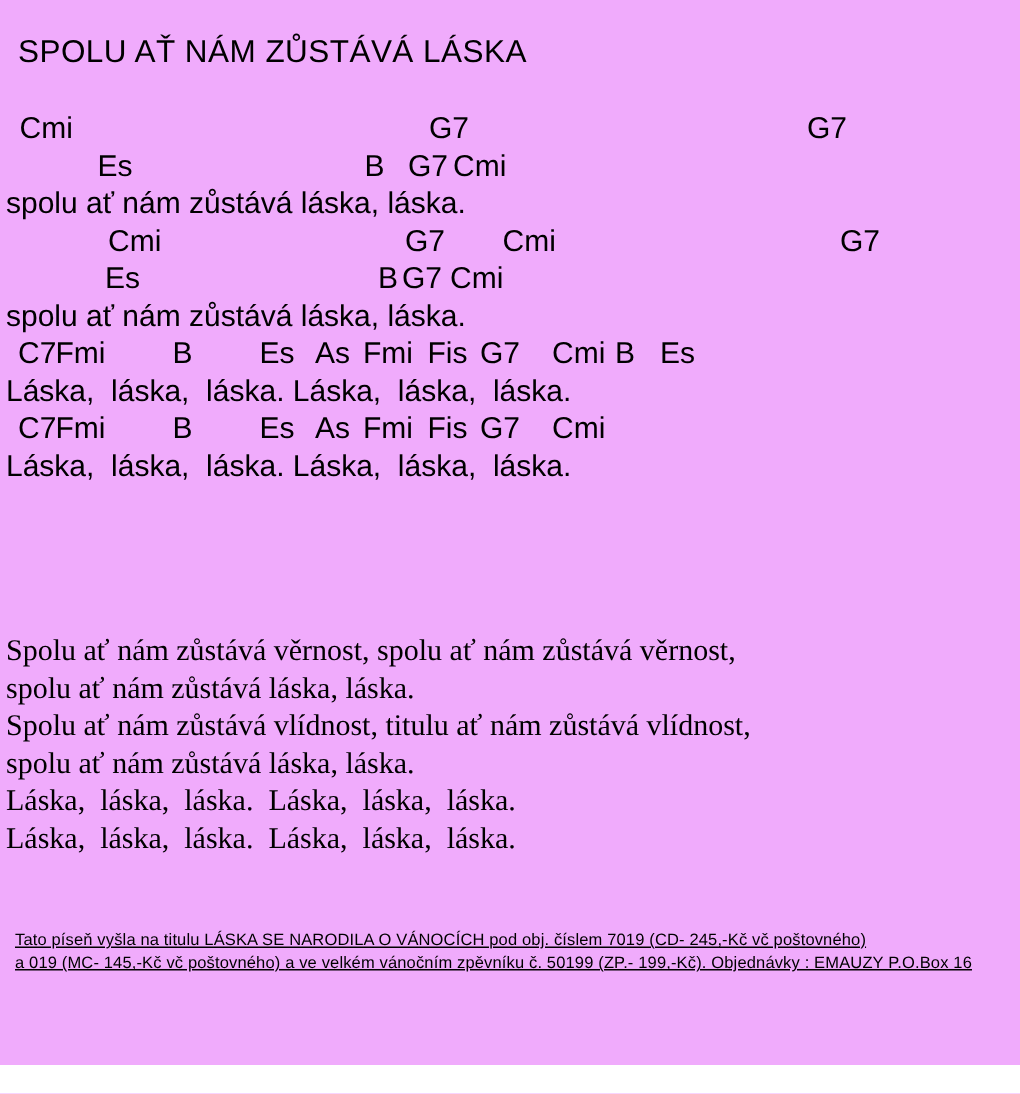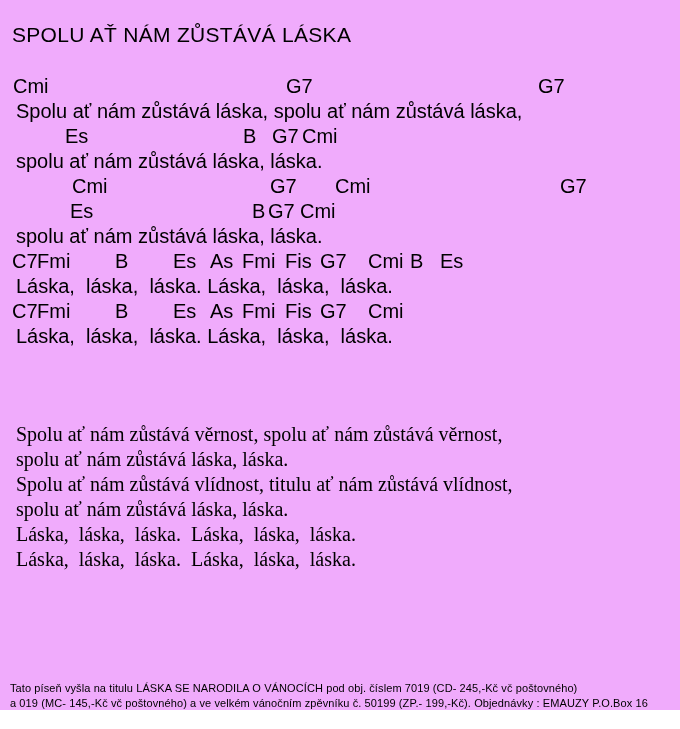--- a/index.html
+++ b/index.html
@@ -32,51 +32,51 @@
     left: 0;
     width: 680px;
   }
   #verse1 { top: 74px; }
   #verse2 { top: 422px; font-family: Liberation Serif, serif; }
   .line {
     position: relative;
     height: 25px;
     line-height: 25px;
     font-size: 20px;
-    padding-left: 16px;
+    padding-left: 4px;
     white-space: pre;
   }
   .line .chord {
     position: absolute;
     top: 0;
     line-height: 25px;
     font-size: 20px;
     white-space: pre;
   }
   .footer {
     position: absolute;
     left: 10px;
-    top: 681px;
+    top: 620px;
     width: 668px;
+    text-decoration: underline;
   }
   .footer-line {
     font-size: 11px;
     line-height: 15px;
     white-space: pre;
     letter-spacing: 0.1px;
   }
 </style>
 </head>
 <body>
 
 <div class="page">
   <h1 class="title">SPOLU AŤ NÁM ZŮSTÁVÁ LÁSKA</h1>
   <div class="verse" id="verse1">
       <div class="line chords"><span class="chord" style="left: 13px;">Cmi</span><span class="chord" style="left: 286px;">G7</span><span class="chord" style="left: 538px;">G7</span></div>
-      <div class="line lyric">Spolu ať nám zůstává láska, spolu ať nám zůstává láska,</div>
       <div class="line chords"><span class="chord" style="left: 65px;">Es</span><span class="chord" style="left: 243px;">B</span><span class="chord" style="left: 272px;">G7</span><span class="chord" style="left: 302px;">Cmi</span></div>
       <div class="line lyric">spolu ať nám zůstává láska, láska.</div>
       <div class="line chords"><span class="chord" style="left: 72px;">Cmi</span><span class="chord" style="left: 270px;">G7</span><span class="chord" style="left: 335px;">Cmi</span><span class="chord" style="left: 560px;">G7</span></div>
       <div class="line chords"><span class="chord" style="left: 70px;">Es</span><span class="chord" style="left: 252px;">B</span><span class="chord" style="left: 268px;">G7</span><span class="chord" style="left: 300px;">Cmi</span></div>
       <div class="line lyric">spolu ať nám zůstává láska, láska.</div>
       <div class="line chords"><span class="chord" style="left: 12px;">C7</span><span class="chord" style="left: 37px;">Fmi</span><span class="chord" style="left: 115px;">B</span><span class="chord" style="left: 173px;">Es</span><span class="chord" style="left: 210px;">As</span><span class="chord" style="left: 242px;">Fmi</span><span class="chord" style="left: 285px;">Fis</span><span class="chord" style="left: 320px;">G7</span><span class="chord" style="left: 368px;">Cmi</span><span class="chord" style="left: 410px;">B</span><span class="chord" style="left: 440px;">Es</span></div>
       <div class="line lyric">Láska,  láska,  láska. Láska,  láska,  láska.</div>
       <div class="line chords"><span class="chord" style="left: 12px;">C7</span><span class="chord" style="left: 37px;">Fmi</span><span class="chord" style="left: 115px;">B</span><span class="chord" style="left: 173px;">Es</span><span class="chord" style="left: 210px;">As</span><span class="chord" style="left: 242px;">Fmi</span><span class="chord" style="left: 285px;">Fis</span><span class="chord" style="left: 320px;">G7</span><span class="chord" style="left: 368px;">Cmi</span></div>
       <div class="line lyric">Láska,  láska,  láska. Láska,  láska,  láska.</div>
     </div>

